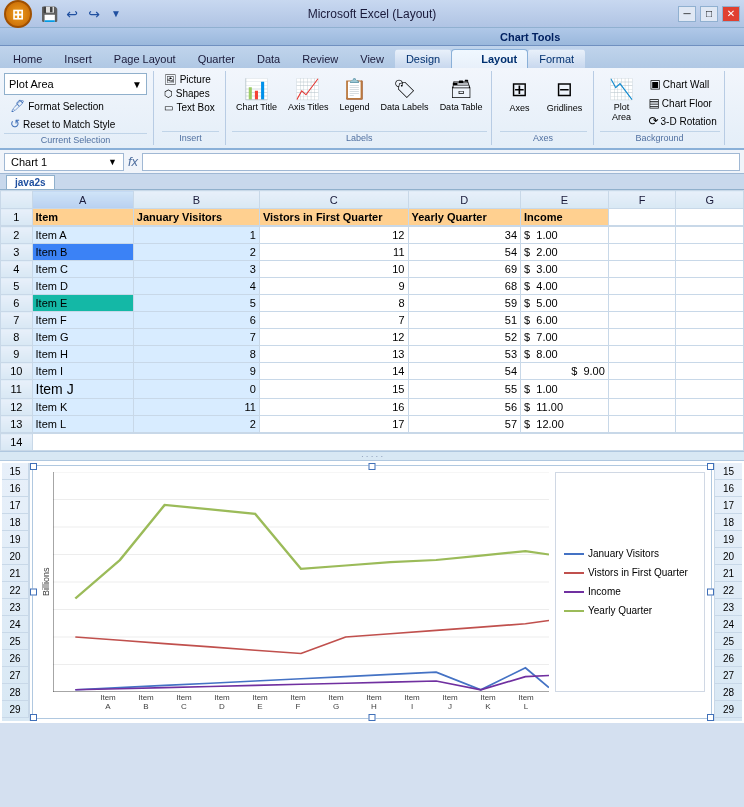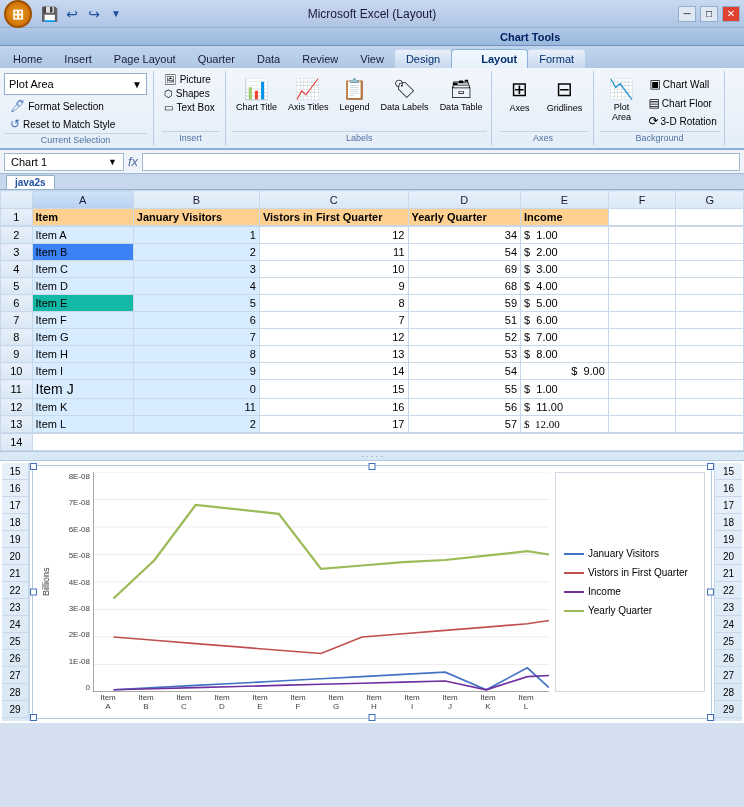--- a/index.html
+++ b/index.html
@@ -334,21 +334,21 @@
     <td style="border:1px solid #c8d8e8;font-size:11px;padding:1px 3px;">$&nbsp;&nbsp;11.00</td>
     <td style="border:1px solid #c8d8e8;"></td>
     <td style="border:1px solid #c8d8e8;"></td>
   </tr>
         <tr>
     <td style="background:linear-gradient(to bottom,#e8f0fa,#d8e8f4);text-align:center;border:1px solid #c8d8e8;font-size:11px;">13</td>
     <td style="border:1px solid #c8d8e8;font-size:11px;padding:1px 3px;background:#d8ecff;">Item L</td>
     <td style="border:1px solid #c8d8e8;font-size:11px;padding:1px 3px;text-align:right;background:#d8ecff;">2</td>
     <td style="border:1px solid #c8d8e8;font-size:11px;padding:1px 3px;text-align:right;">17</td>
     <td style="border:1px solid #c8d8e8;font-size:11px;padding:1px 3px;text-align:right;">57</td>
-    <td style="border:1px solid #c8d8e8;font-size:11px;padding:1px 3px;font-family:Liberation Serif, serif;">$&nbsp;&nbsp;12.00</td>
+    <td style="border:1px solid #c8d8e8;font-size:11px;padding:1px 3px;">$&nbsp;&nbsp;12.00</td>
     <td style="border:1px solid #c8d8e8;"></td>
     <td style="border:1px solid #c8d8e8;"></td>
   </tr>
       </tbody>
   </table>
 
   <table class="grid" style="border-collapse:collapse;width:100%;table-layout:fixed;">
     <colgroup>
       <col style="width:28px;">
         <col style="width:90px;">
@@ -404,31 +404,20 @@
     <div style="position:absolute;bottom:-3px;left:-3px;width:7px;height:7px;background:white;border:1px solid #4070b8;"></div>
     <div style="position:absolute;bottom:-3px;left:50%;transform:translateX(-50%);width:7px;height:7px;background:white;border:1px solid #4070b8;"></div>
     <div style="position:absolute;bottom:-3px;right:-3px;width:7px;height:7px;background:white;border:1px solid #4070b8;"></div>
 
     <div style="display:flex;gap:6px;height:220px;">
 
       <div style="display:flex;flex:1;position:relative;">
 
         <div style="writing-mode:vertical-rl;transform:rotate(180deg);font-size:9px;color:#404040;text-align:center;padding:0 2px;">Billions</div>
 
-        <div style="display:flex;flex-direction:column;justify-content:space-between;text-align:right;font-size:8px;color:#404040;padding-right:3px;width:40px;">
-          <span>8E-08</span>
-          <span>7E-08</span>
-          <span>6E-08</span>
-          <span>5E-08</span>
-          <span>4E-08</span>
-          <span>3E-08</span>
-          <span>2E-08</span>
-          <span>1E-08</span>
-          <span>0</span>
-        </div>
 
         <div style="flex:1;position:relative;">
           <svg width="100%" height="100%" viewBox="0 0 400 200" preserveAspectRatio="none">
 
             <line x1="0" y1="0" x2="400" y2="0" stroke="#e0e0e0" stroke-width="0.5"></line>
             <line x1="0" y1="25" x2="400" y2="25" stroke="#e0e0e0" stroke-width="0.5"></line>
             <line x1="0" y1="50" x2="400" y2="50" stroke="#e0e0e0" stroke-width="0.5"></line>
             <line x1="0" y1="75" x2="400" y2="75" stroke="#e0e0e0" stroke-width="0.5"></line>
             <line x1="0" y1="100" x2="400" y2="100" stroke="#e0e0e0" stroke-width="0.5"></line>
             <line x1="0" y1="125" x2="400" y2="125" stroke="#e0e0e0" stroke-width="0.5"></line>

